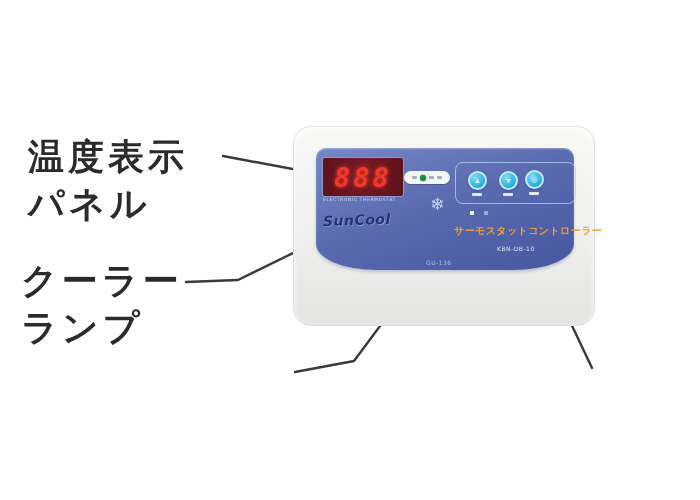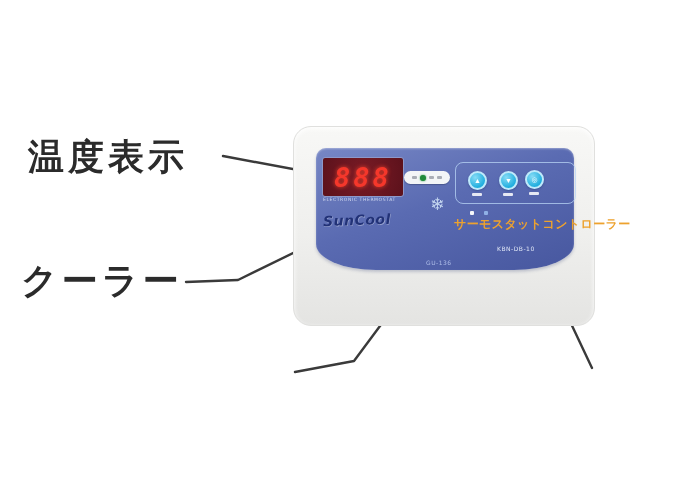--- a/index.html
+++ b/index.html
@@ -79,21 +79,21 @@
   .tag1{left:156px;top:45px;}.tag2{left:187px;top:45px;}.tag3{left:213px;top:44px;}
   .mini{position:absolute;width:4px;height:4px;border-radius:1px;}
   .mini-a{left:154px;top:63px;background:#f5f7fa;}
   .mini-b{left:168px;top:63px;background:#8fb0e6;}
   .brand{
     position:absolute;left:7px;top:64px;font-size:14px;font-style:italic;font-weight:bold;
     color:#223277;letter-spacing:.5px;transform:rotate(-2deg);
     text-shadow:.6px .6px 0 rgba(255,255,255,.4);
   }
   .product{
-    position:absolute;left:138px;top:68px;font-size:12px;font-weight:bold;
+    position:absolute;left:138px;top:76px;font-size:10px;font-weight:bold;
     color:#eda22e;letter-spacing:.4px;white-space:nowrap;
   }
   .model{
     position:absolute;left:181px;top:97px;font-size:6px;color:#dfe6f6;
     letter-spacing:.5px;white-space:nowrap;
   }
   .footer-code{
     position:absolute;left:110px;top:111px;font-size:6px;color:#aebde8;
     letter-spacing:.5px;white-space:nowrap;
   }
@@ -106,24 +106,26 @@
   <svg class="leaders" viewBox="0 0 700 500" xmlns="http://www.w3.org/2000/svg">
     <polyline points="223,156 357,181" fill="none" stroke="#3a3a3a" stroke-width="2.4" stroke-linecap="round"></polyline>
     <circle cx="357" cy="181" r="3.2" fill="#3a3a3a"></circle>
     <polyline points="186,282 238,280 428,187" fill="none" stroke="#3a3a3a" stroke-width="2.4" stroke-linecap="round" stroke-linejoin="round"></polyline>
     <polyline points="295,372 354,361 481,190" fill="none" stroke="#3a3a3a" stroke-width="2.4" stroke-linecap="round" stroke-linejoin="round"></polyline>
     <polyline points="508,190 592,368" fill="none" stroke="#3a3a3a" stroke-width="2.4" stroke-linecap="round"></polyline>
   </svg>
 
   <div class="jlabel lbl-temp">
     <div>温度表示</div>
+    <div>パネル</div>
   </div>
 
   <div class="jlabel lbl-cooler">
     <div>クーラー</div>
+    <div>ランプ</div>
   </div>
 
 
 
   <div class="device">
     <div class="panel">
 
       <div class="led">
         <span class="digits">888</span>
       </div>

